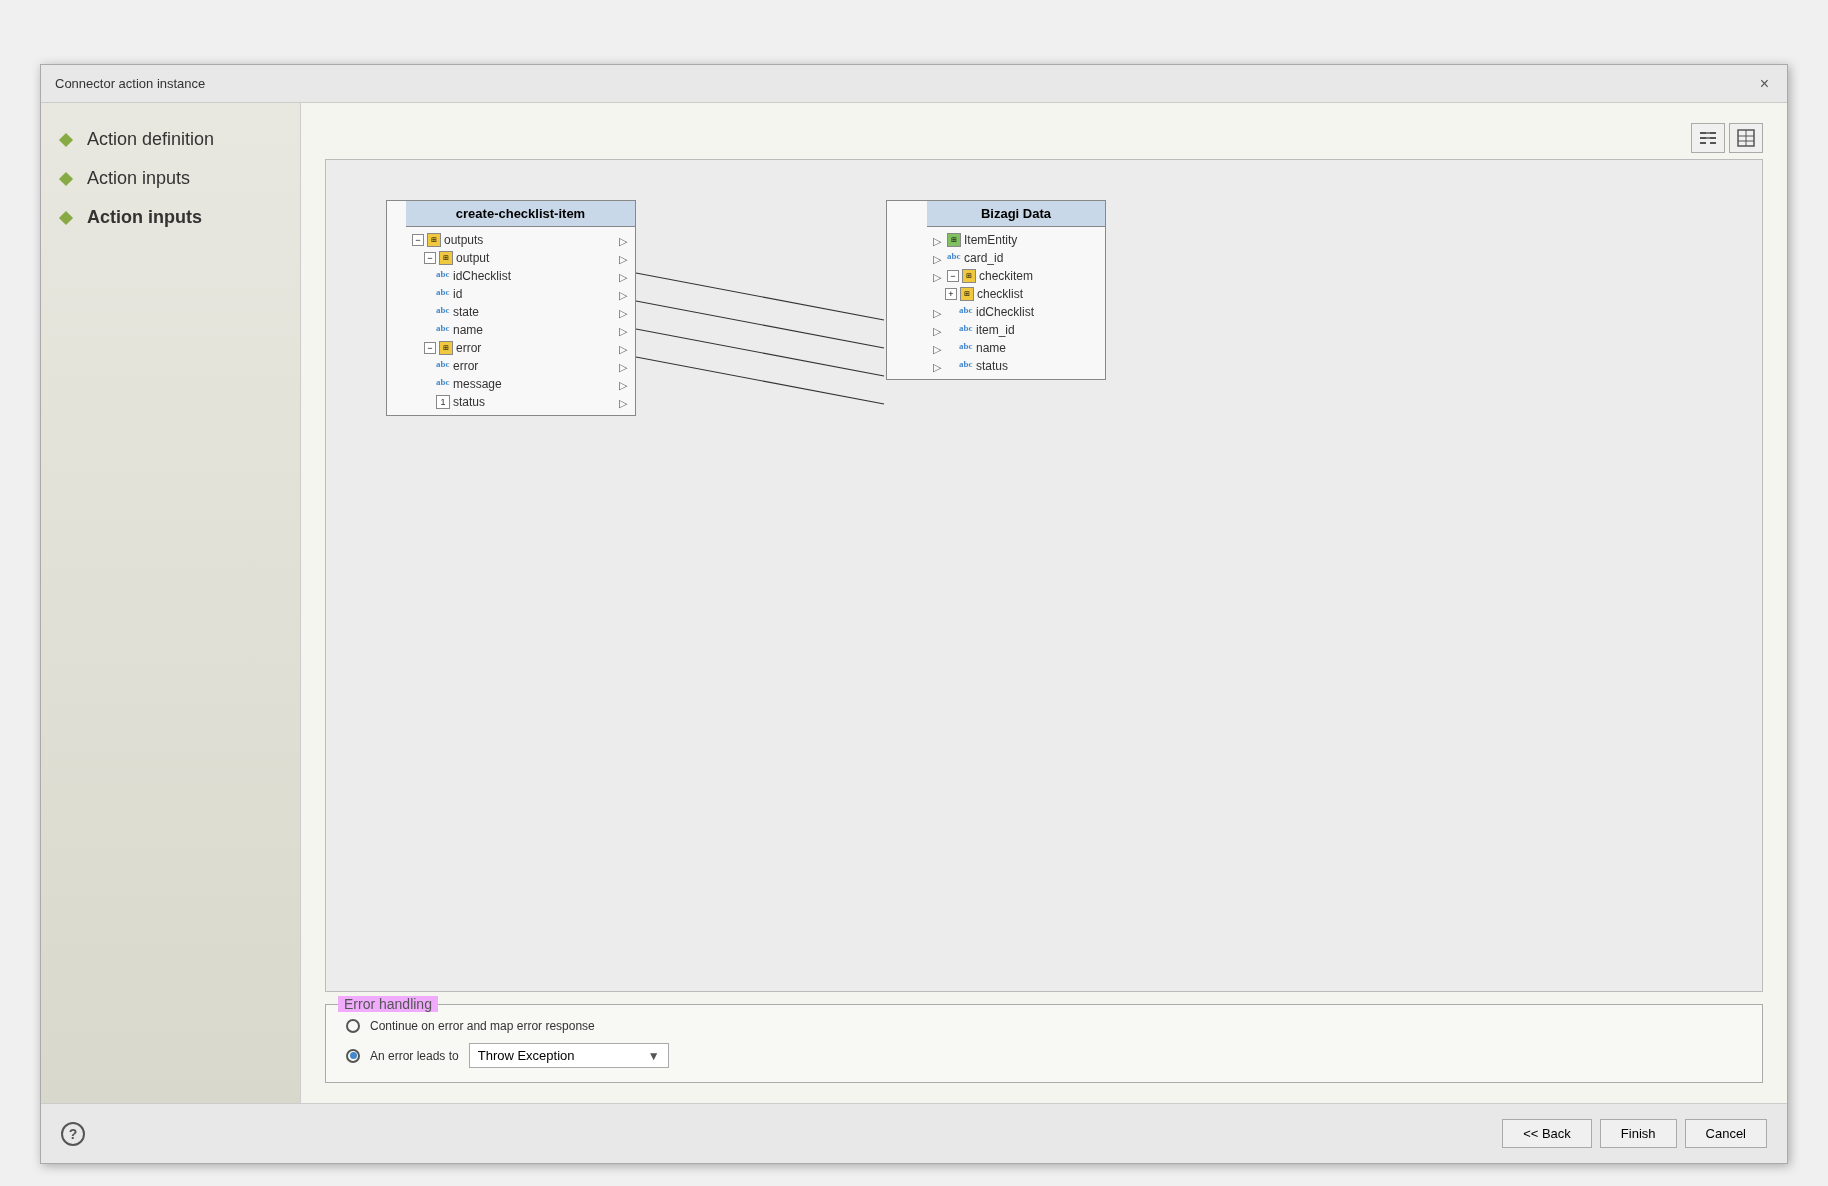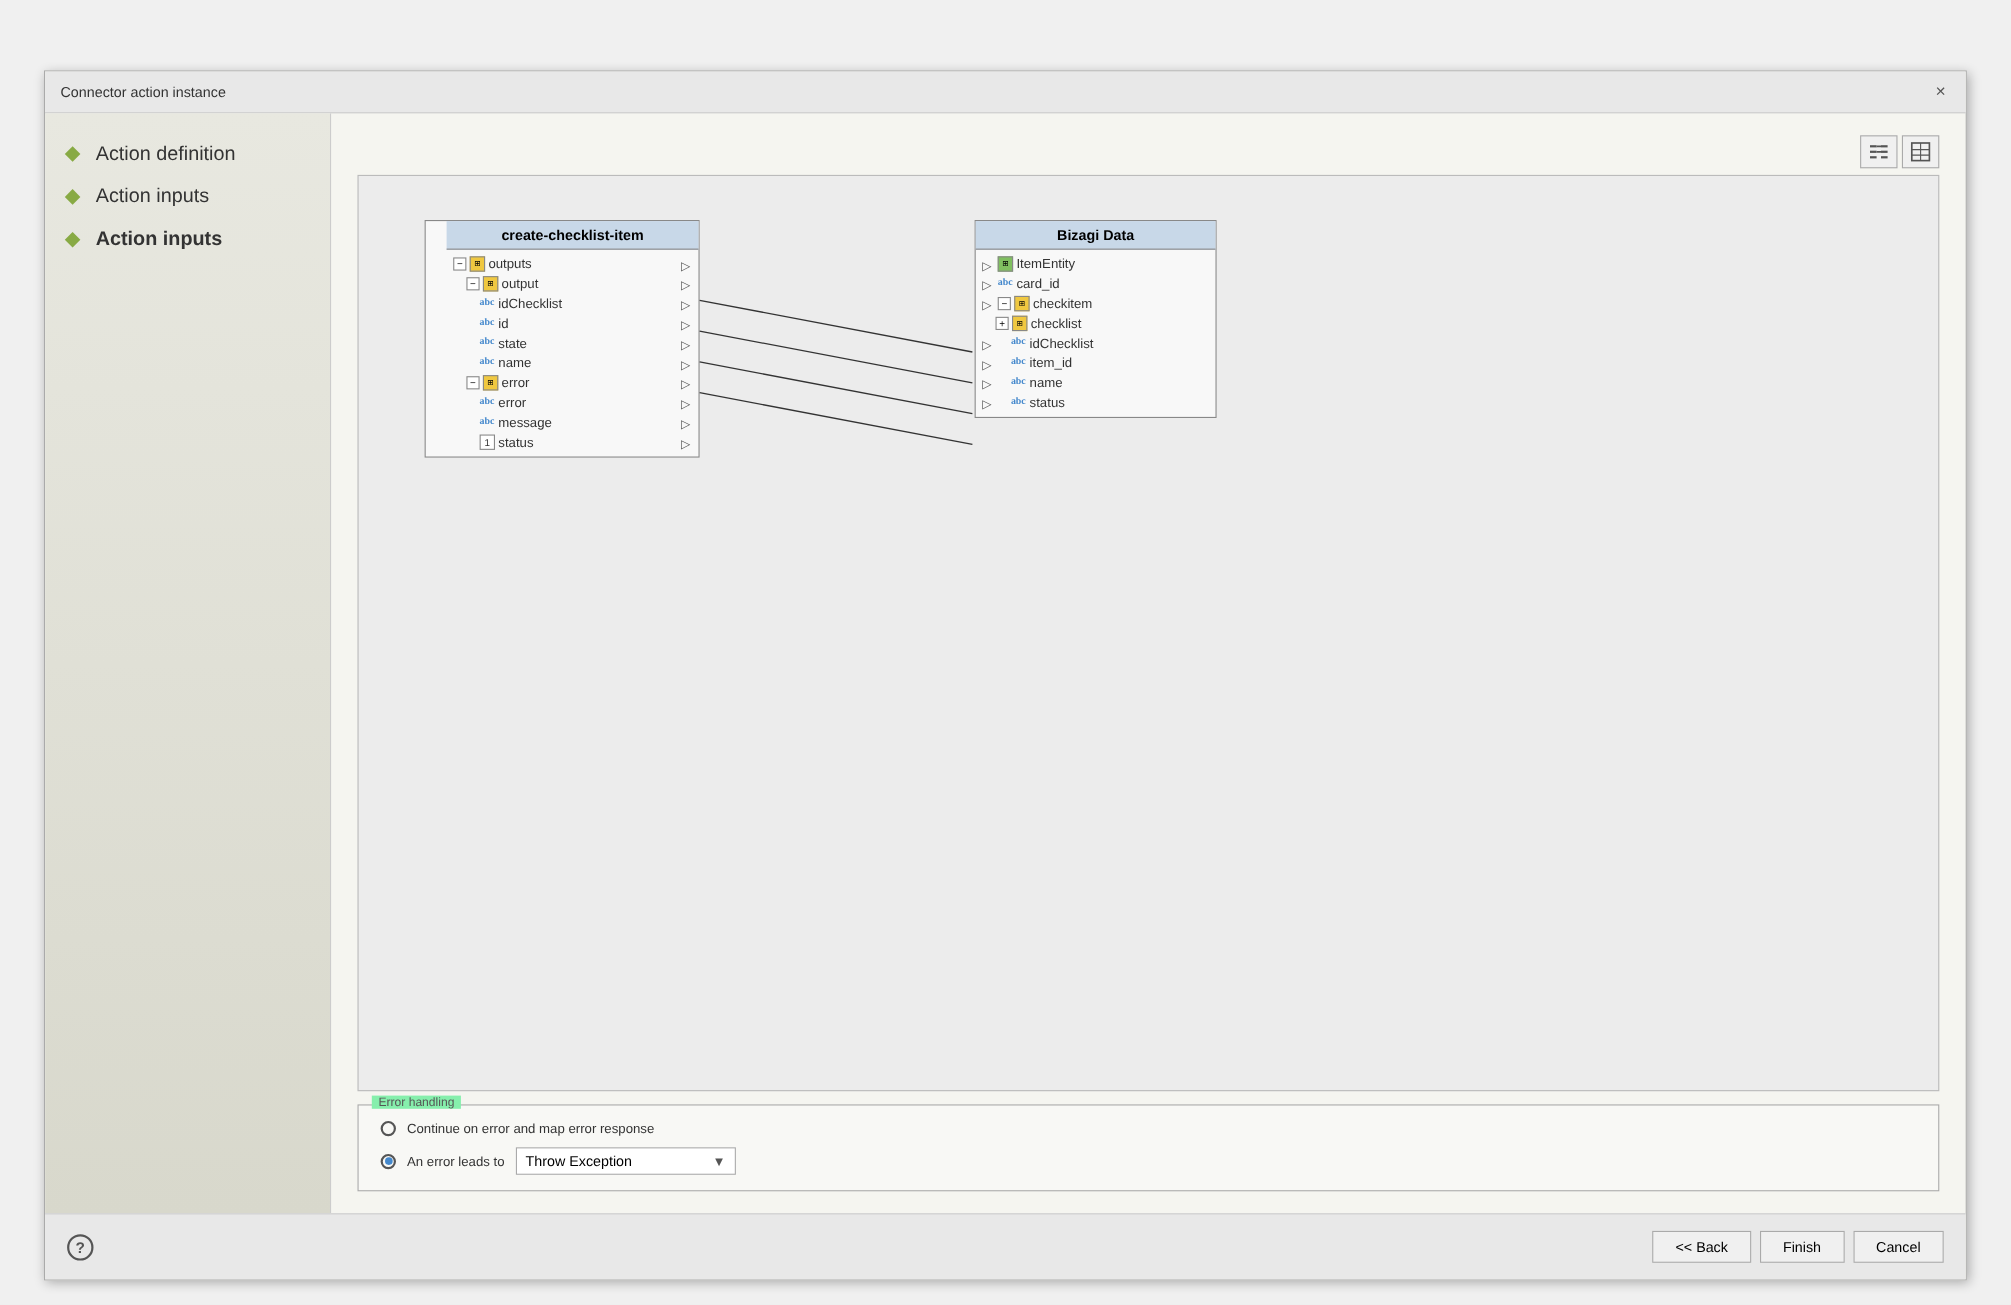--- a/index.html
+++ b/index.html
@@ -224,23 +224,23 @@
     .error-handling {
       border: 1px solid #aaa;
       padding: 14px 20px;
       background: #f8f8f5;
       position: relative;
     }
     .error-handling-legend {
       position: absolute;
       top: -9px;
       left: 12px;
-      background: #86efac;
+      background: #f0abfc;
       padding: 0 6px;
-      font-size: 11px;
+      font-size: 14px;
       color: #555;
     }
     .error-row {
       display: flex;
       align-items: center;
       gap: 10px;
       margin-bottom: 10px;
     }
     .error-row:last-child {
       margin-bottom: 0;
@@ -443,21 +443,21 @@
 
               <div class="tree-row">
                 <span class="indent2"></span>
                 <span class="node-icon icon-num">1</span>
                 <span class="row-label">status</span>
                 <span class="arrow-out">▷</span>
               </div>
             </div>
           </div>
 
-          <div class="mapping-table" id="right-table" style="left:560px; top:40px; width:197px;">
+          <div class="mapping-table" id="right-table" style="left:560px; top:40px; width:197px;padding-left:40px;">
             <div class="table-header">Bizagi Data</div>
             <div class="table-body">
 
               <div class="tree-row">
                 <span class="arrow-in">▷</span>
                 <span class="node-icon icon-box icon-box-green">⊞</span>
                 <span class="row-label">ItemEntity</span>
               </div>
 
               <div class="tree-row">

